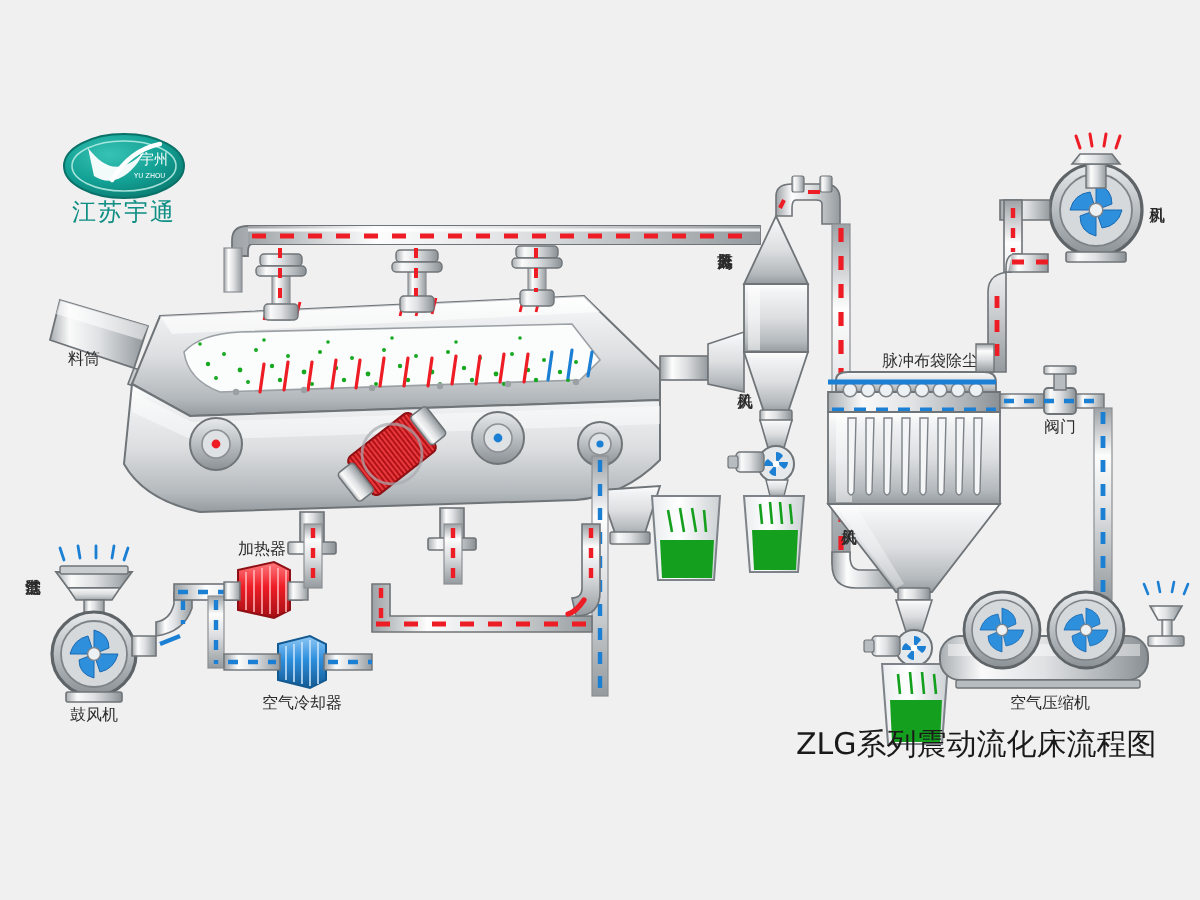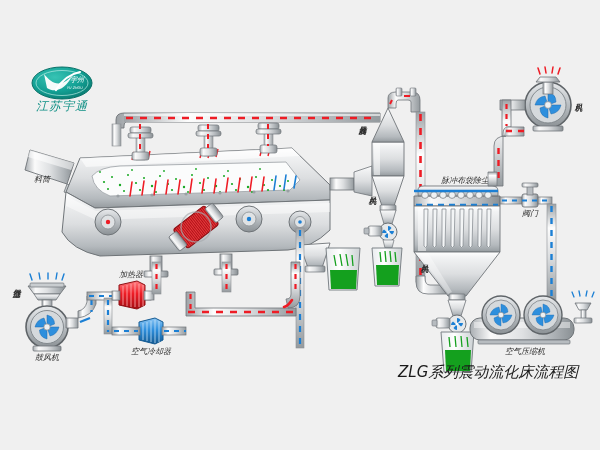--- a/index.html
+++ b/index.html
@@ -3,21 +3,21 @@
 <meta charset="utf-8">
 <style>
   html,body{margin:0;padding:0;}
   body{
     width:600px;height:450px;
     background:#f0f0f0;
     font-family:"DejaVu Sans","Liberation Sans",sans-serif;
     overflow:hidden;
     position:relative;
   }
-  #stage{position:absolute;left:0;top:0;width:600px;height:330px;font-style:italic;}
+  #stage{position:absolute;left:0;top:0;width:600px;height:330px;}
   svg{display:block;}
   .lbl{
     font-size:8px;
     fill:#2b2b2b;
     font-family:"DejaVu Sans","Liberation Sans",sans-serif;
   }
   .lbl-v{
     font-size:8px;
     fill:#2b2b2b;
     font-family:"DejaVu Sans","Liberation Sans",sans-serif;

